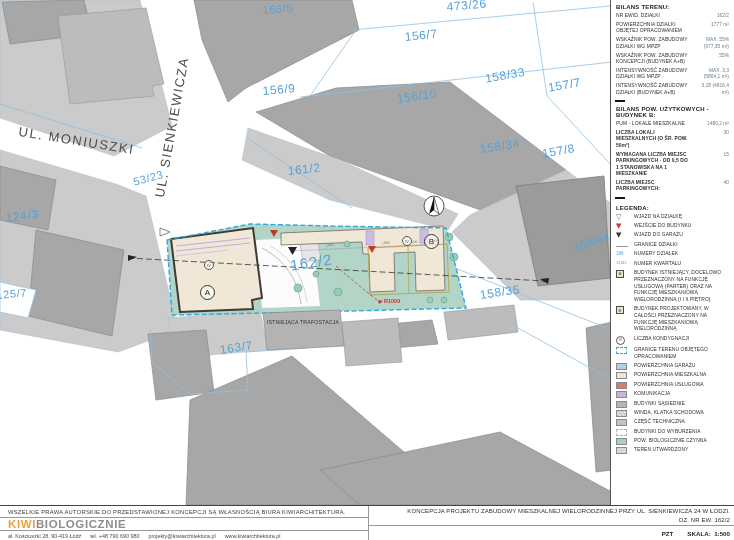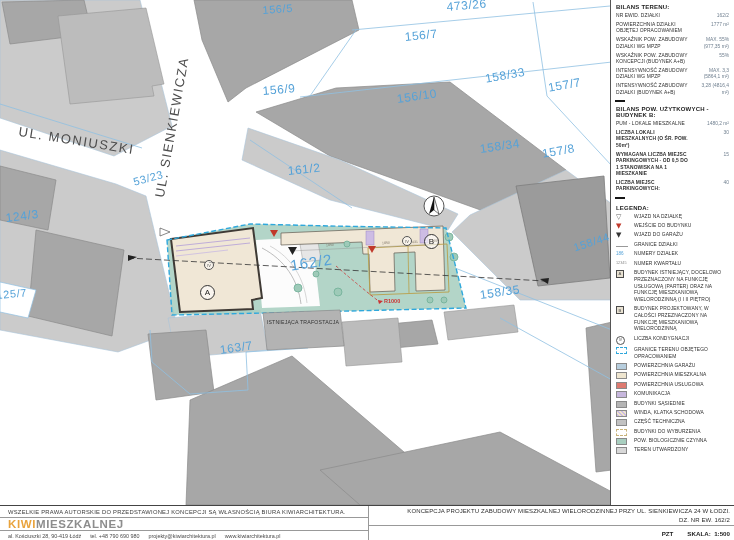--- a/index.html
+++ b/index.html
@@ -365,21 +365,21 @@
         </span>
       <span class="lg-lbl">TEREN UTWARDZONY</span>
     </div>
   </div>
 
   <div id="footer">
     <div id="f-left">
       <div class="f-copy">WSZELKIE PRAWA AUTORSKIE DO PRZEDSTAWIONEJ KONCEPCJI SĄ WŁASNOŚCIĄ BIURA KIWIARCHITEKTURA.</div>
       <div class="f-logo">
         <span class="kiwi">KIWI</span>
-          <span class="arch">MIESZKALNEJ</span>
+          <span class="arch">BIOLOGICZNIE</span>
       </div>
       <div class="f-addr">
         <span>al. Kościuszki 28, 90-419 Łódź</span>
         <span>tel. +48 790 690 980</span>
         <span>projekty@kiwiarchitektura.pl</span>
         <span>www.kiwiarchitektura.pl</span>
       </div>
     </div>
     <div id="f-right">
       <div class="f-title">

